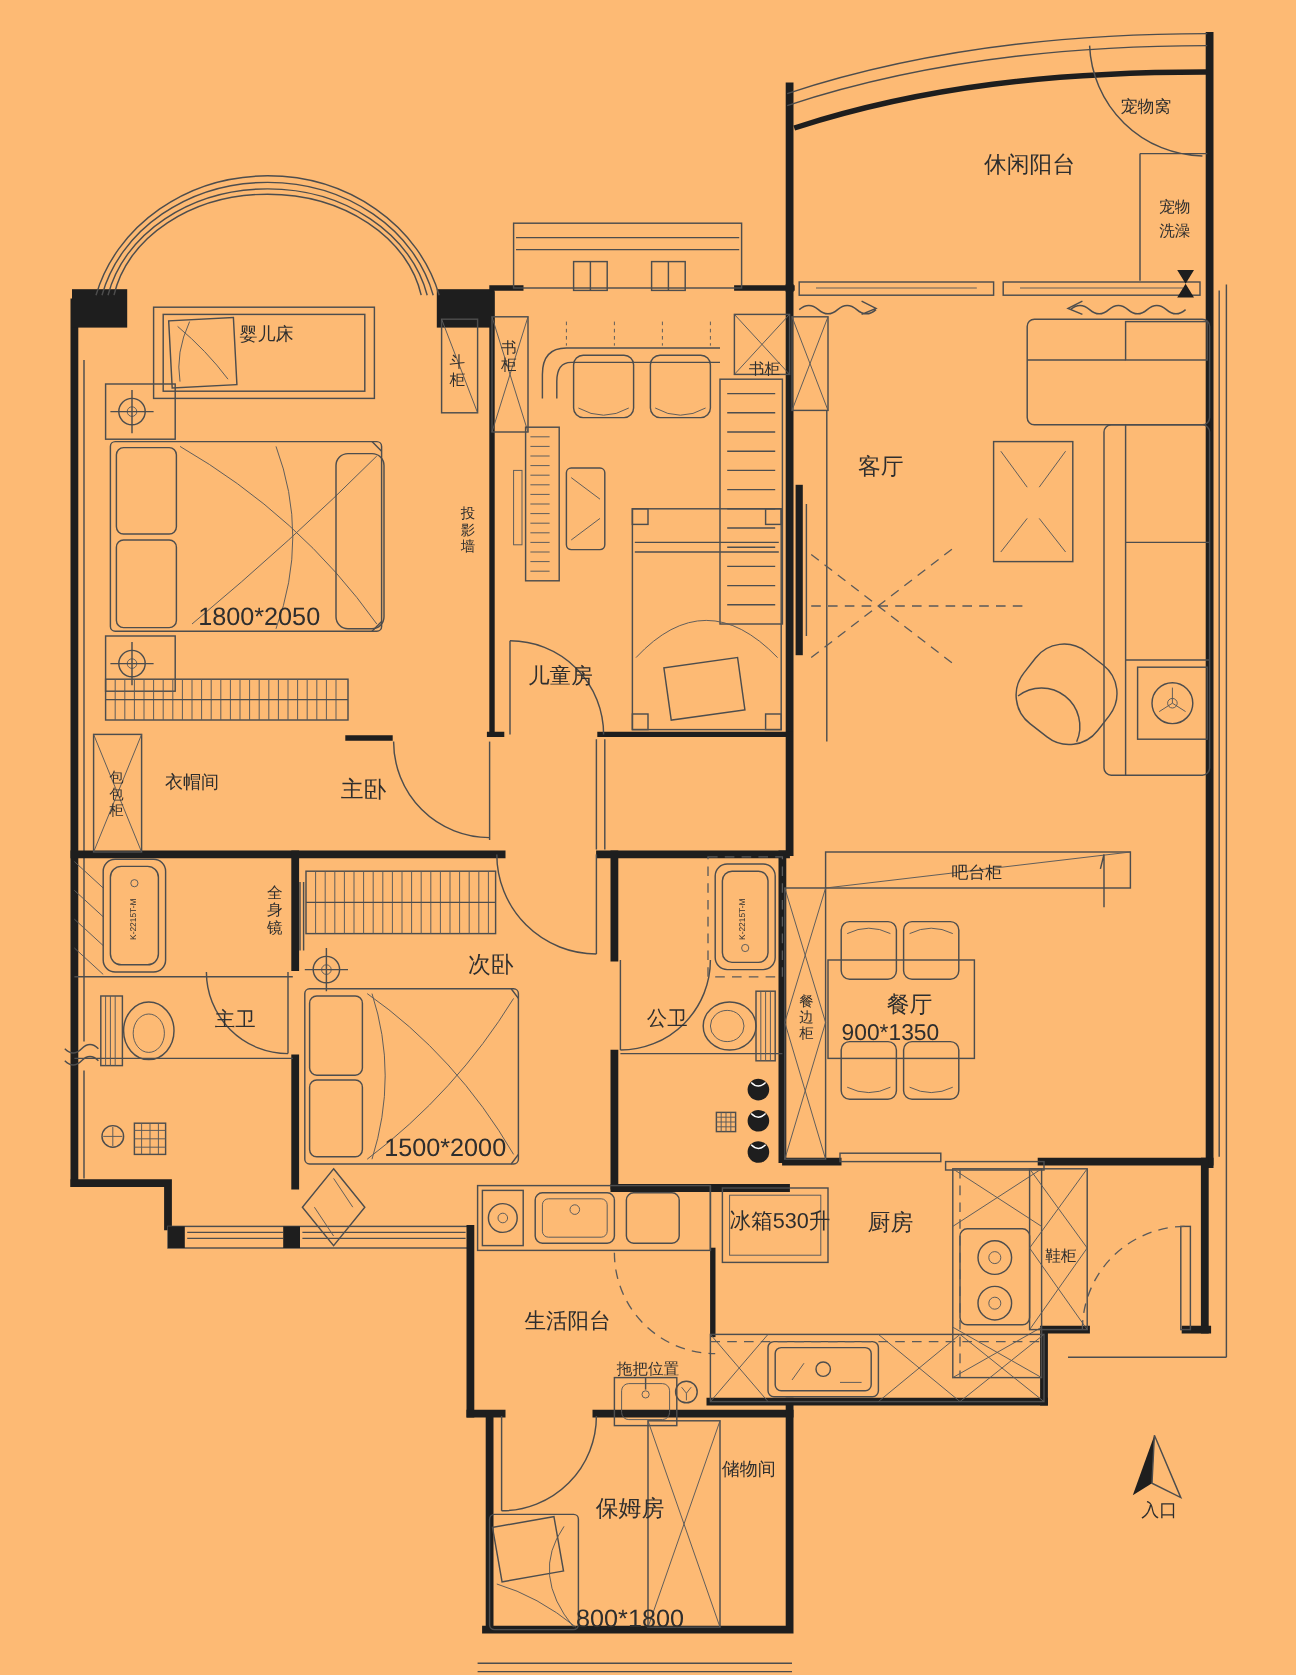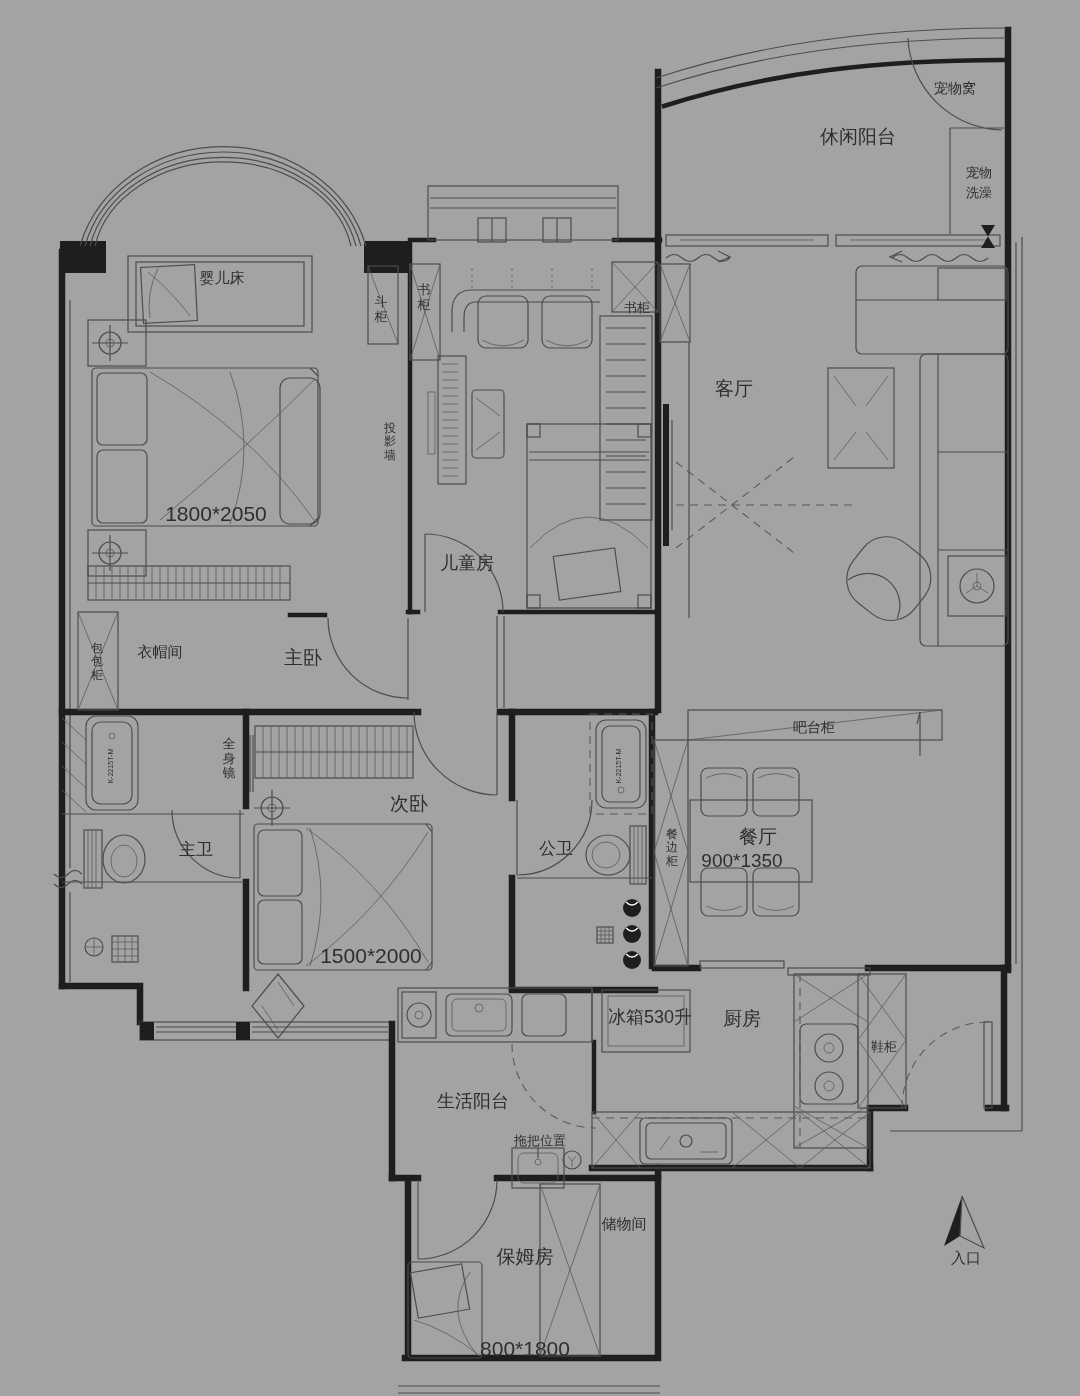--- a/index.html
+++ b/index.html
@@ -1,16 +1,16 @@
 <!DOCTYPE html>
 <html><head>
 <meta charset="utf-8">
 <style>
   html,body{margin:0;padding:0;background:#f4f4f4;}
-  .canvas{position:relative;width:1080px;height:1396px;margin:0 auto;background:#a3a3a3;
+  .canvas{position:relative;width:1080px;height:1396px;margin:0 auto;background:#fdba74;
           font-family:"Liberation Sans","DejaVu Sans",sans-serif;}
   svg{position:absolute;left:0;top:0;}
   
   .w  {stroke:#1e1e1e;stroke-width:6.5;fill:none;stroke-linecap:square;}
   .w5 {stroke:#1e1e1e;stroke-width:4.5;fill:none;stroke-linecap:square;}
   .t  {stroke:#4d4d4d;stroke-width:1.2;fill:none;}
   .t8 {stroke:#5a5a5a;stroke-width:.8;fill:none;}
   .dash{stroke:#5a5a5a;stroke-width:1.1;fill:none;stroke-dasharray:8 6;}
   .blk{fill:#1e1e1e;stroke:none;}
   text{font-family:"Liberation Sans","DejaVu Sans",sans-serif;}

